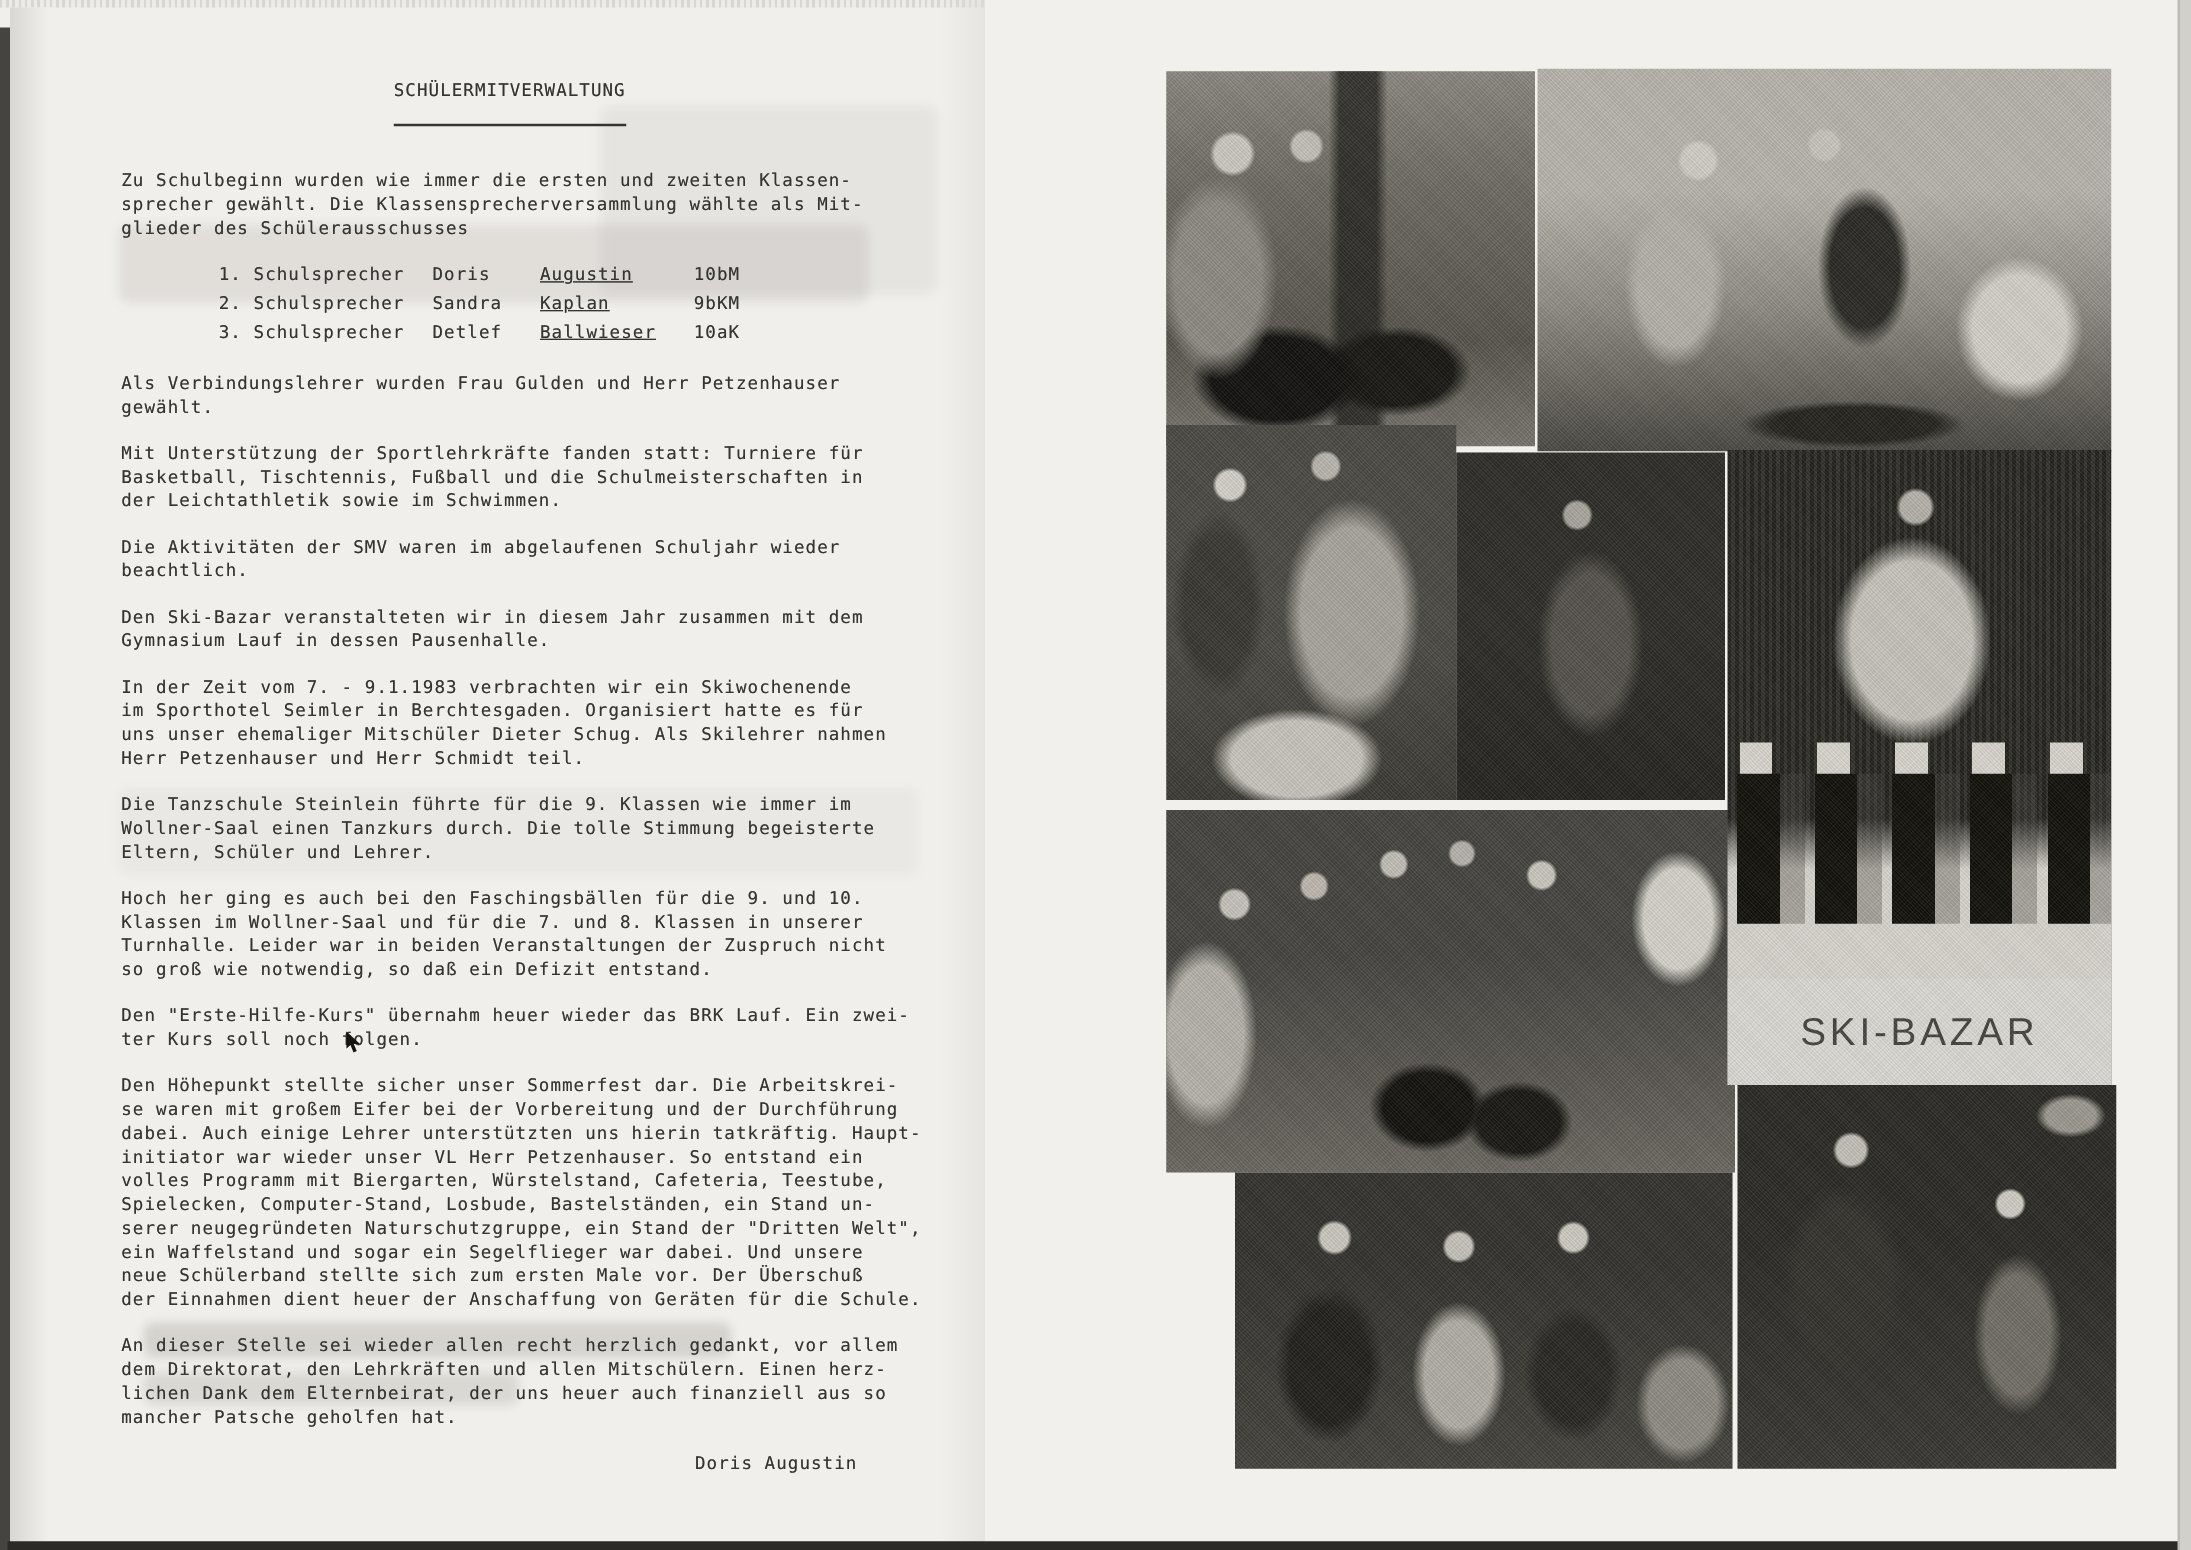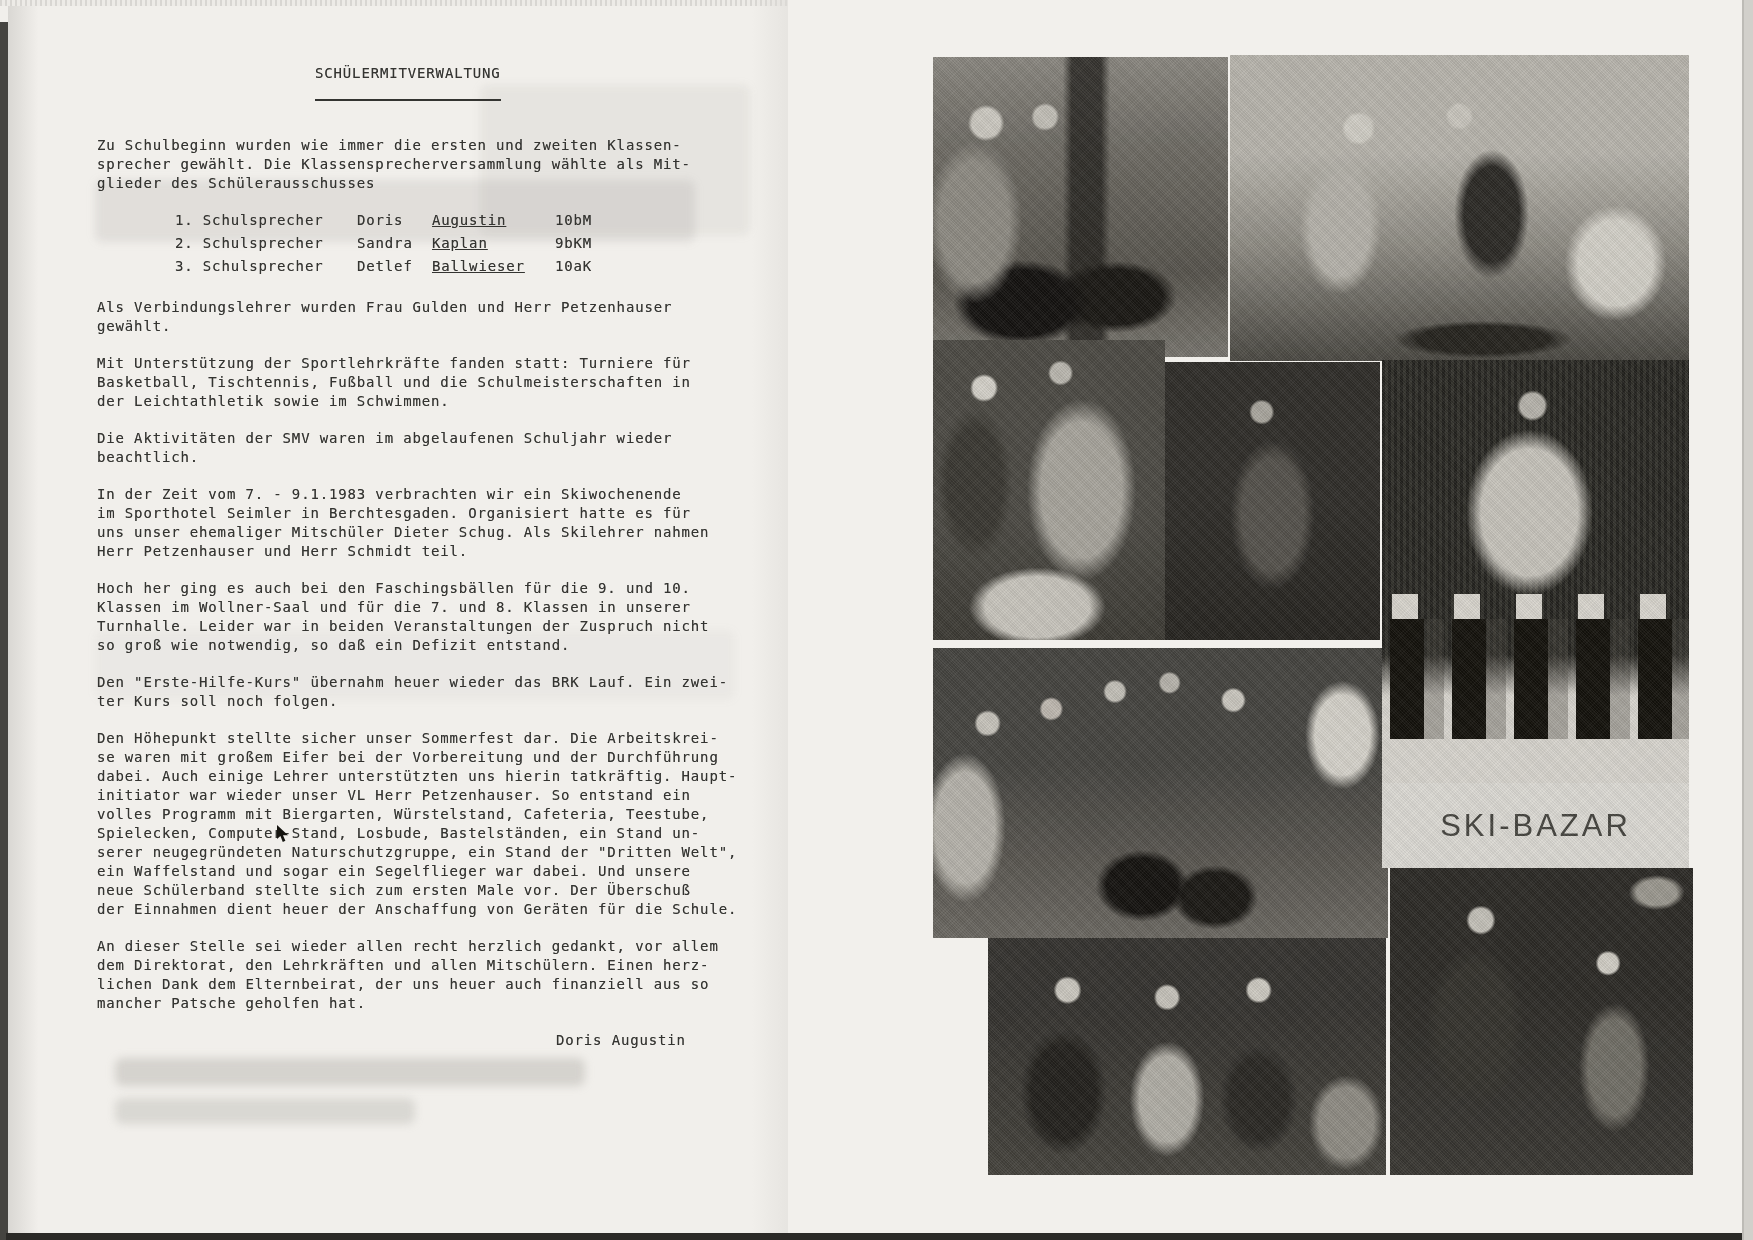--- a/index.html
+++ b/index.html
@@ -32,21 +32,21 @@
     position:absolute;left:97px;top:64px;width:665px;
     color:#343431;font-size:14px;line-height:19px;letter-spacing:0.85px;
     text-shadow:0 0 0.5px rgba(52,52,49,0.55);
   }
   .title{display:inline-block;margin-left:218px;margin-bottom:35px;
     border-bottom:2px solid #343431;padding-bottom:16px;white-space:nowrap;}
   .para{white-space:pre-line;margin:0 0 18px 0;}
   .speakers{margin:5px 0 18px 0;}
   .speaker-row{position:relative;height:23px;}
   .sp-label{position:absolute;left:78px;}
-  .sp-first{position:absolute;left:260px;}
+  .sp-first{position:absolute;left:249px;}
   .sp-last{position:absolute;left:335px;text-decoration:underline;}
   .sp-class{position:absolute;left:458px;text-align:center;}
   .signature{margin-left:459px;margin-top:14px;}
   
   .page-right{position:absolute;left:788px;top:0;width:965px;height:1240px;background:#f2f0ec;}
   .photo{position:absolute;overflow:hidden;}
   .photo::after{content:"";position:absolute;inset:0;
     background:
       repeating-linear-gradient(45deg,rgba(255,255,255,0.05) 0 1px,rgba(0,0,0,0.05) 1px 2px),
       repeating-linear-gradient(-45deg,rgba(255,255,255,0.03) 0 1px,rgba(0,0,0,0.03) 1px 3px);}
@@ -171,24 +171,29 @@
         </div>
       </div>
 
       <div class="para">Als Verbindungslehrer wurden Frau Gulden und Herr Petzenhauser
 gewählt.</div>
       <div class="para">Mit Unterstützung der Sportlehrkräfte fanden statt: Turniere für
 Basketball, Tischtennis, Fußball und die Schulmeisterschaften in
 der Leichtathletik sowie im Schwimmen.</div>
       <div class="para">Die Aktivitäten der SMV waren im abgelaufenen Schuljahr wieder
 beachtlich.</div>
+      <div class="para">Den Ski-Bazar veranstalteten wir in diesem Jahr zusammen mit dem
+Gymnasium Lauf in dessen Pausenhalle.</div>
       <div class="para">In der Zeit vom 7. - 9.1.1983 verbrachten wir ein Skiwochenende
 im Sporthotel Seimler in Berchtesgaden. Organisiert hatte es für
 uns unser ehemaliger Mitschüler Dieter Schug. Als Skilehrer nahmen
 Herr Petzenhauser und Herr Schmidt teil.</div>
+      <div class="para">Die Tanzschule Steinlein führte für die 9. Klassen wie immer im
+Wollner-Saal einen Tanzkurs durch. Die tolle Stimmung begeisterte
+Eltern, Schüler und Lehrer.</div>
       <div class="para">Hoch her ging es auch bei den Faschingsbällen für die 9. und 10.
 Klassen im Wollner-Saal und für die 7. und 8. Klassen in unserer
 Turnhalle. Leider war in beiden Veranstaltungen der Zuspruch nicht
 so groß wie notwendig, so daß ein Defizit entstand.</div>
       <div class="para">Den "Erste-Hilfe-Kurs" übernahm heuer wieder das BRK Lauf. Ein zwei-
 ter Kurs soll noch folgen.</div>
       <div class="para">Den Höhepunkt stellte sicher unser Sommerfest dar. Die Arbeitskrei-
 se waren mit großem Eifer bei der Vorbereitung und der Durchführung
 dabei. Auch einige Lehrer unterstützten uns hierin tatkräftig. Haupt-
 initiator war wieder unser VL Herr Petzenhauser. So entstand ein

